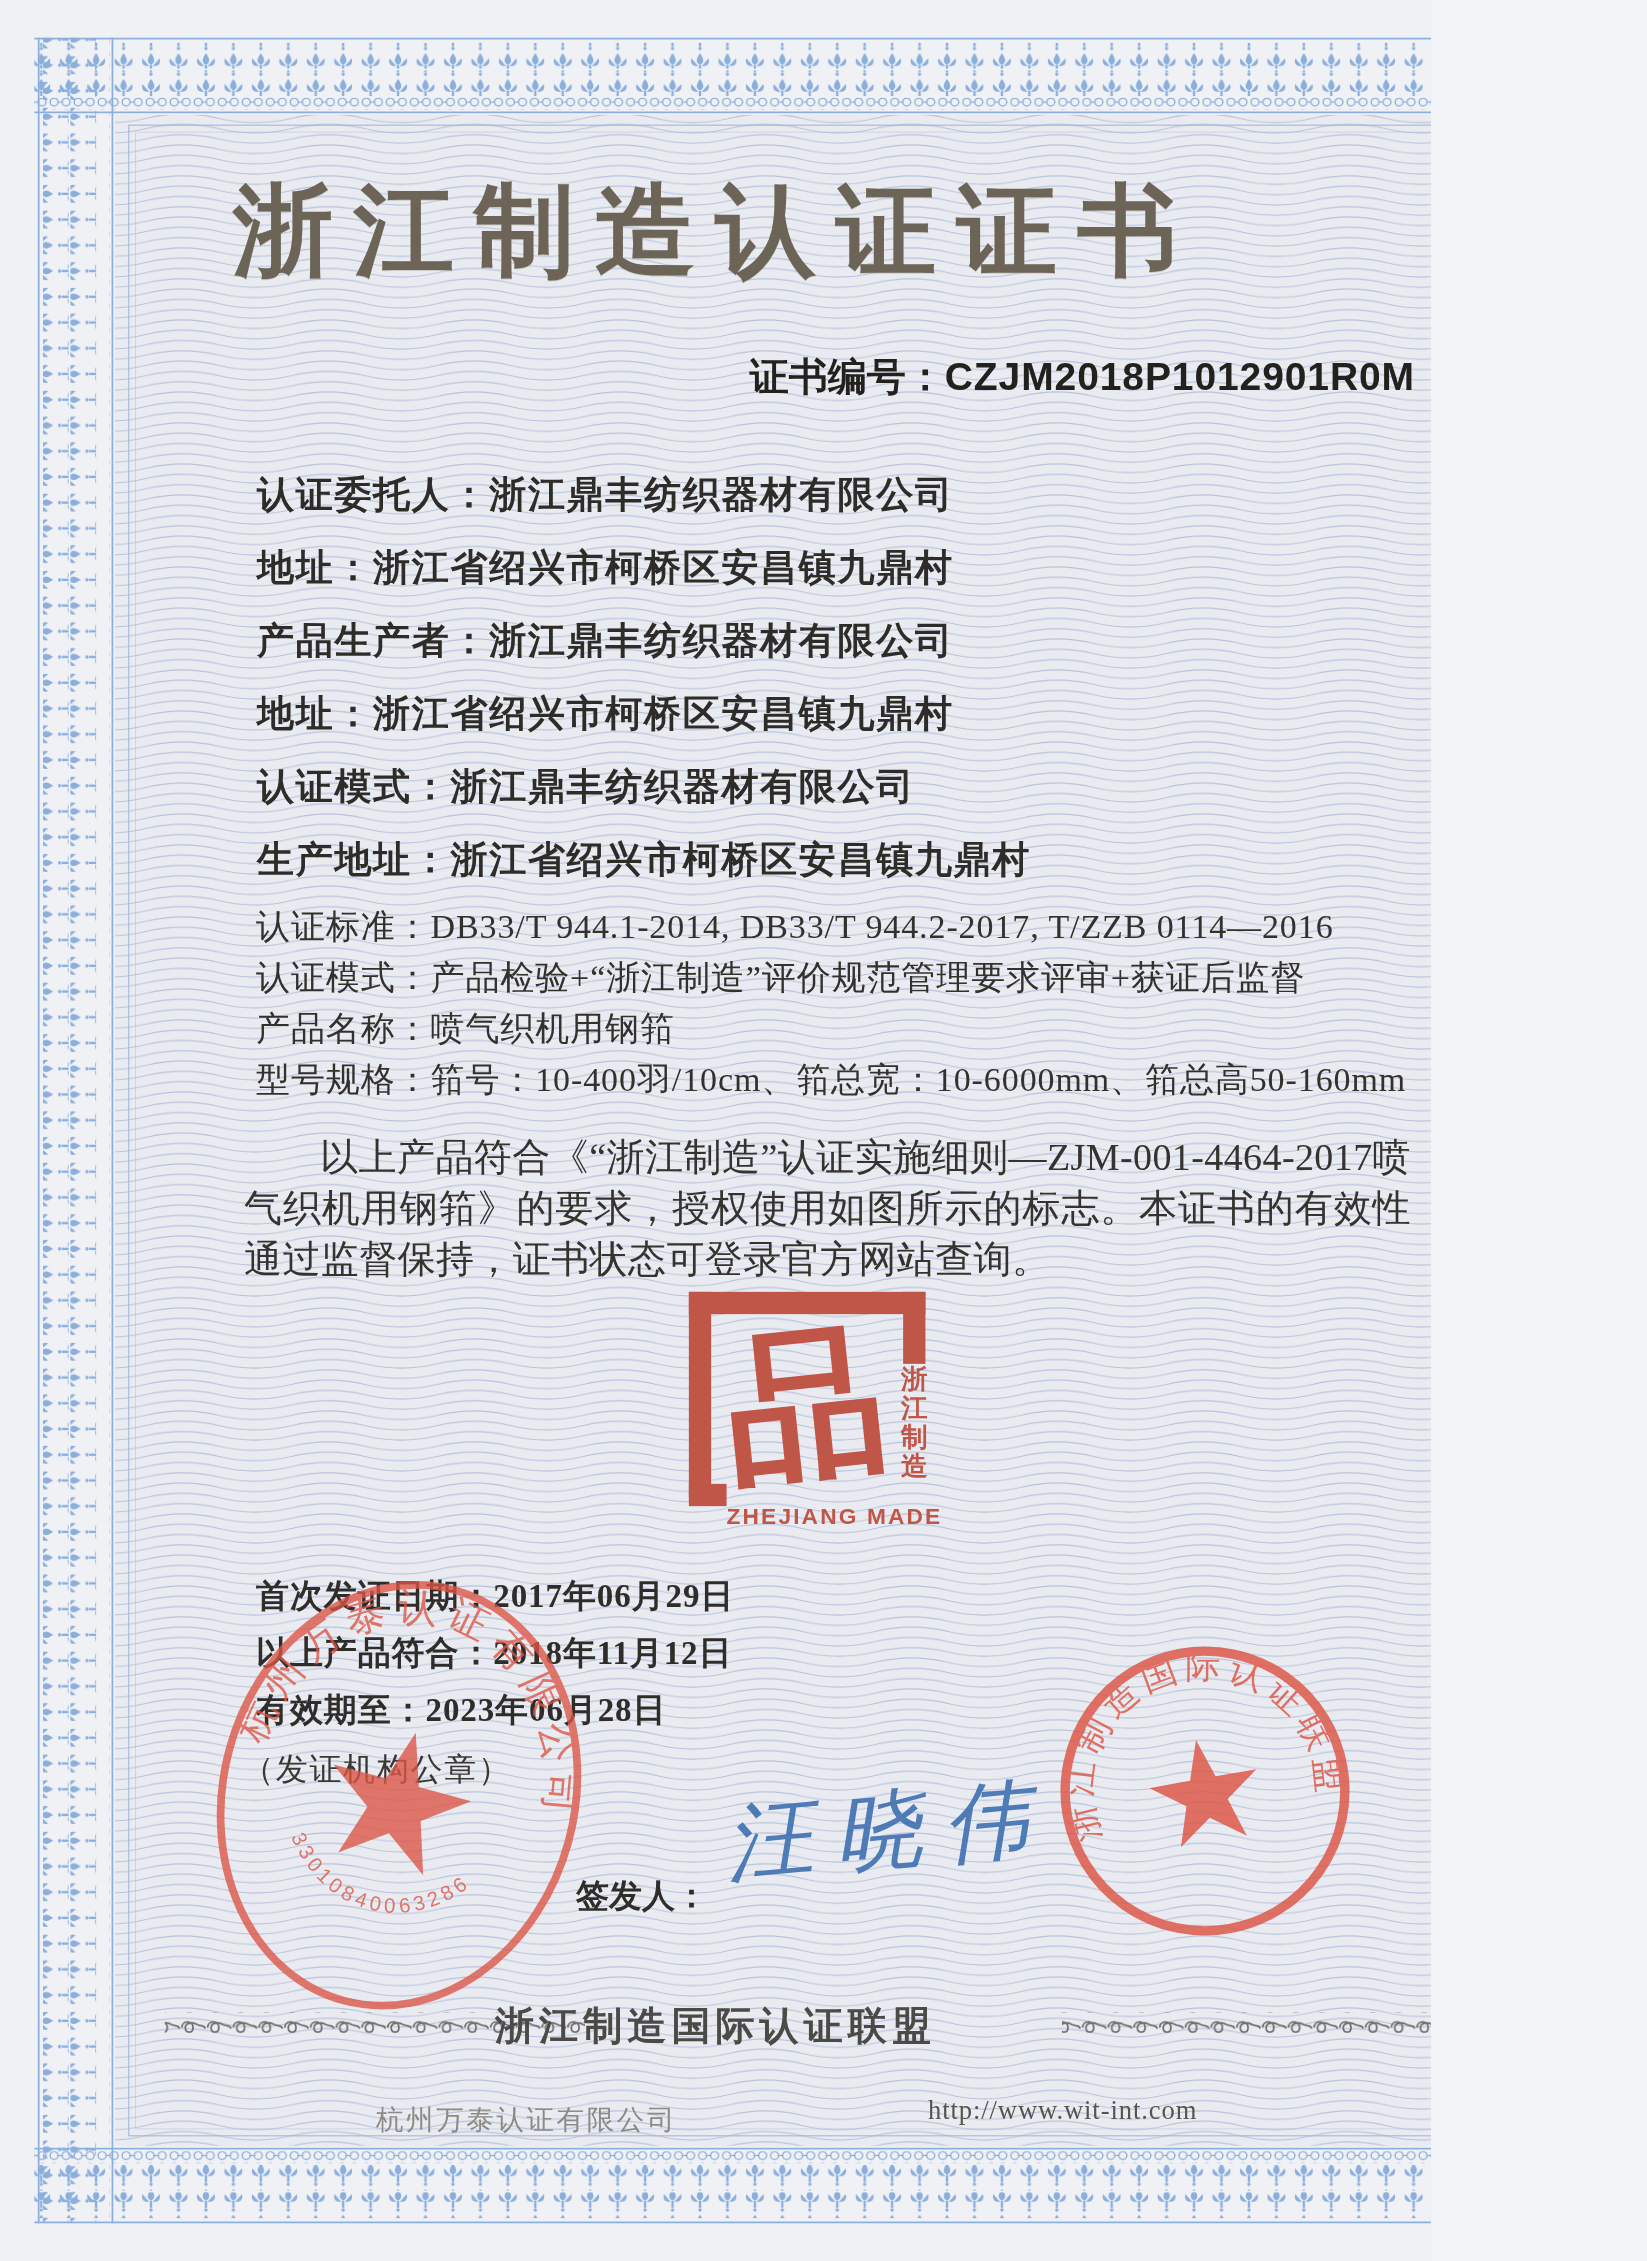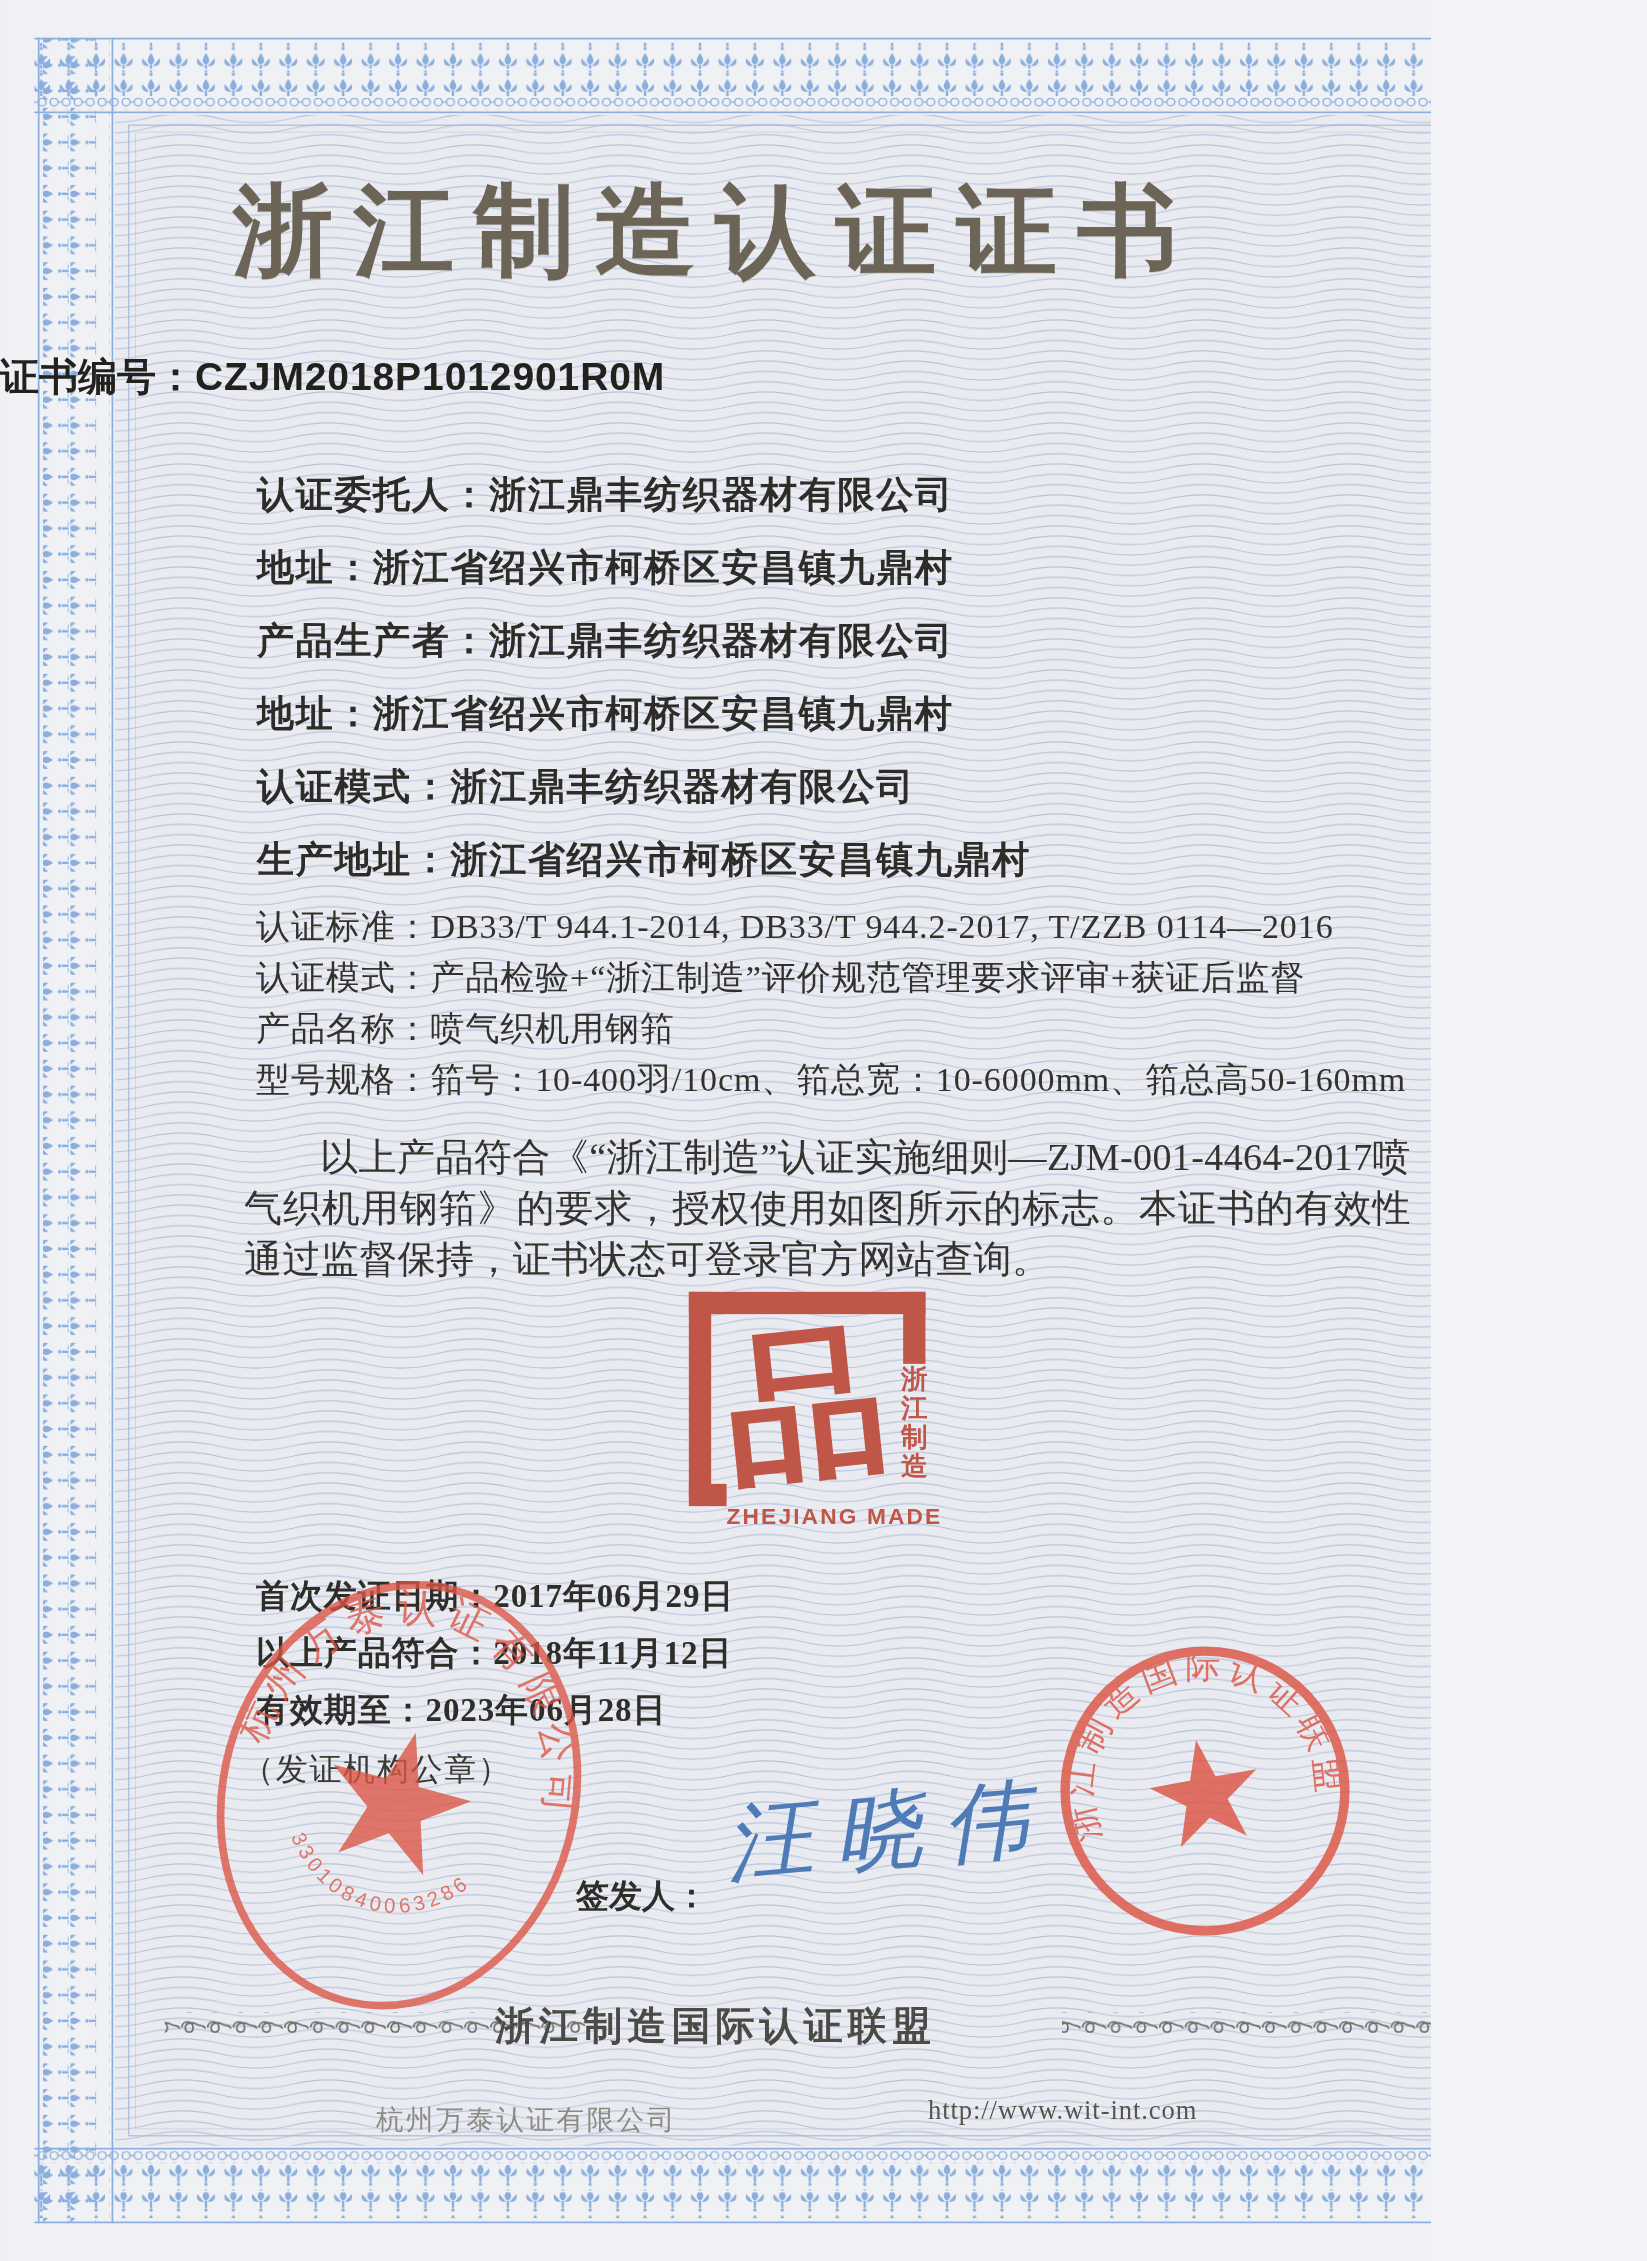--- a/index.html
+++ b/index.html
@@ -4,21 +4,21 @@
 <style>
   html,body{margin:0;padding:0;background:#f2f3f6;}
   .page{position:relative;width:1431px;height:2261px;background:#f0f1f4;overflow:hidden;
         font-family:"Liberation Serif","DejaVu Serif",serif;}
   .abs{position:absolute;}
   .bg{left:0;top:0;z-index:0;}
   .content{z-index:2;}
   .overlay{z-index:4;}
   .title{left:0;right:0;top:165px;text-align:center;font-size:100px;font-weight:bold;
          letter-spacing:20.6px;color:#6c6557;text-shadow:0 0.9px 0 #9b948655;}
-  .certno{left:0;right:16px;top:350px;text-align:left;font-size:39px;font-weight:bold;color:#23211e;}
+  .certno{left:0;right:16px;top:350px;text-align:right;font-size:39px;font-weight:bold;color:#23211e;}
   .certno .val{font-family:"Liberation Sans","DejaVu Sans",sans-serif;letter-spacing:0.9px;}
   .parties{left:257px;top:458px;font-size:37px;font-weight:600;color:#2e2c29;line-height:73px;letter-spacing:1.7px;}
   .details{left:256px;top:901px;font-size:34px;font-weight:400;color:#33312d;line-height:51px;letter-spacing:0.9px;}
   .statement{left:244px;top:1132px;width:1167px;font-size:38px;color:#35332f;line-height:51px;
              text-align:justify;text-indent:2em;letter-spacing:0.4px;}
   .dates{left:256px;top:1568px;font-size:33px;font-weight:600;color:#2f2d2a;line-height:57px;letter-spacing:0.9px;}
   .sealnote{left:242px;top:1748px;font-size:32px;color:#3a3834;letter-spacing:1.7px;}
   .issuer{left:576px;top:1874px;font-size:33px;font-weight:600;color:#2f2d2a;}
   .signature{left:725px;top:1772px;font-size:87px;color:#3a6db0;font-style:italic;
              transform:rotate(-5deg);letter-spacing:22px;opacity:.88;z-index:5;}

